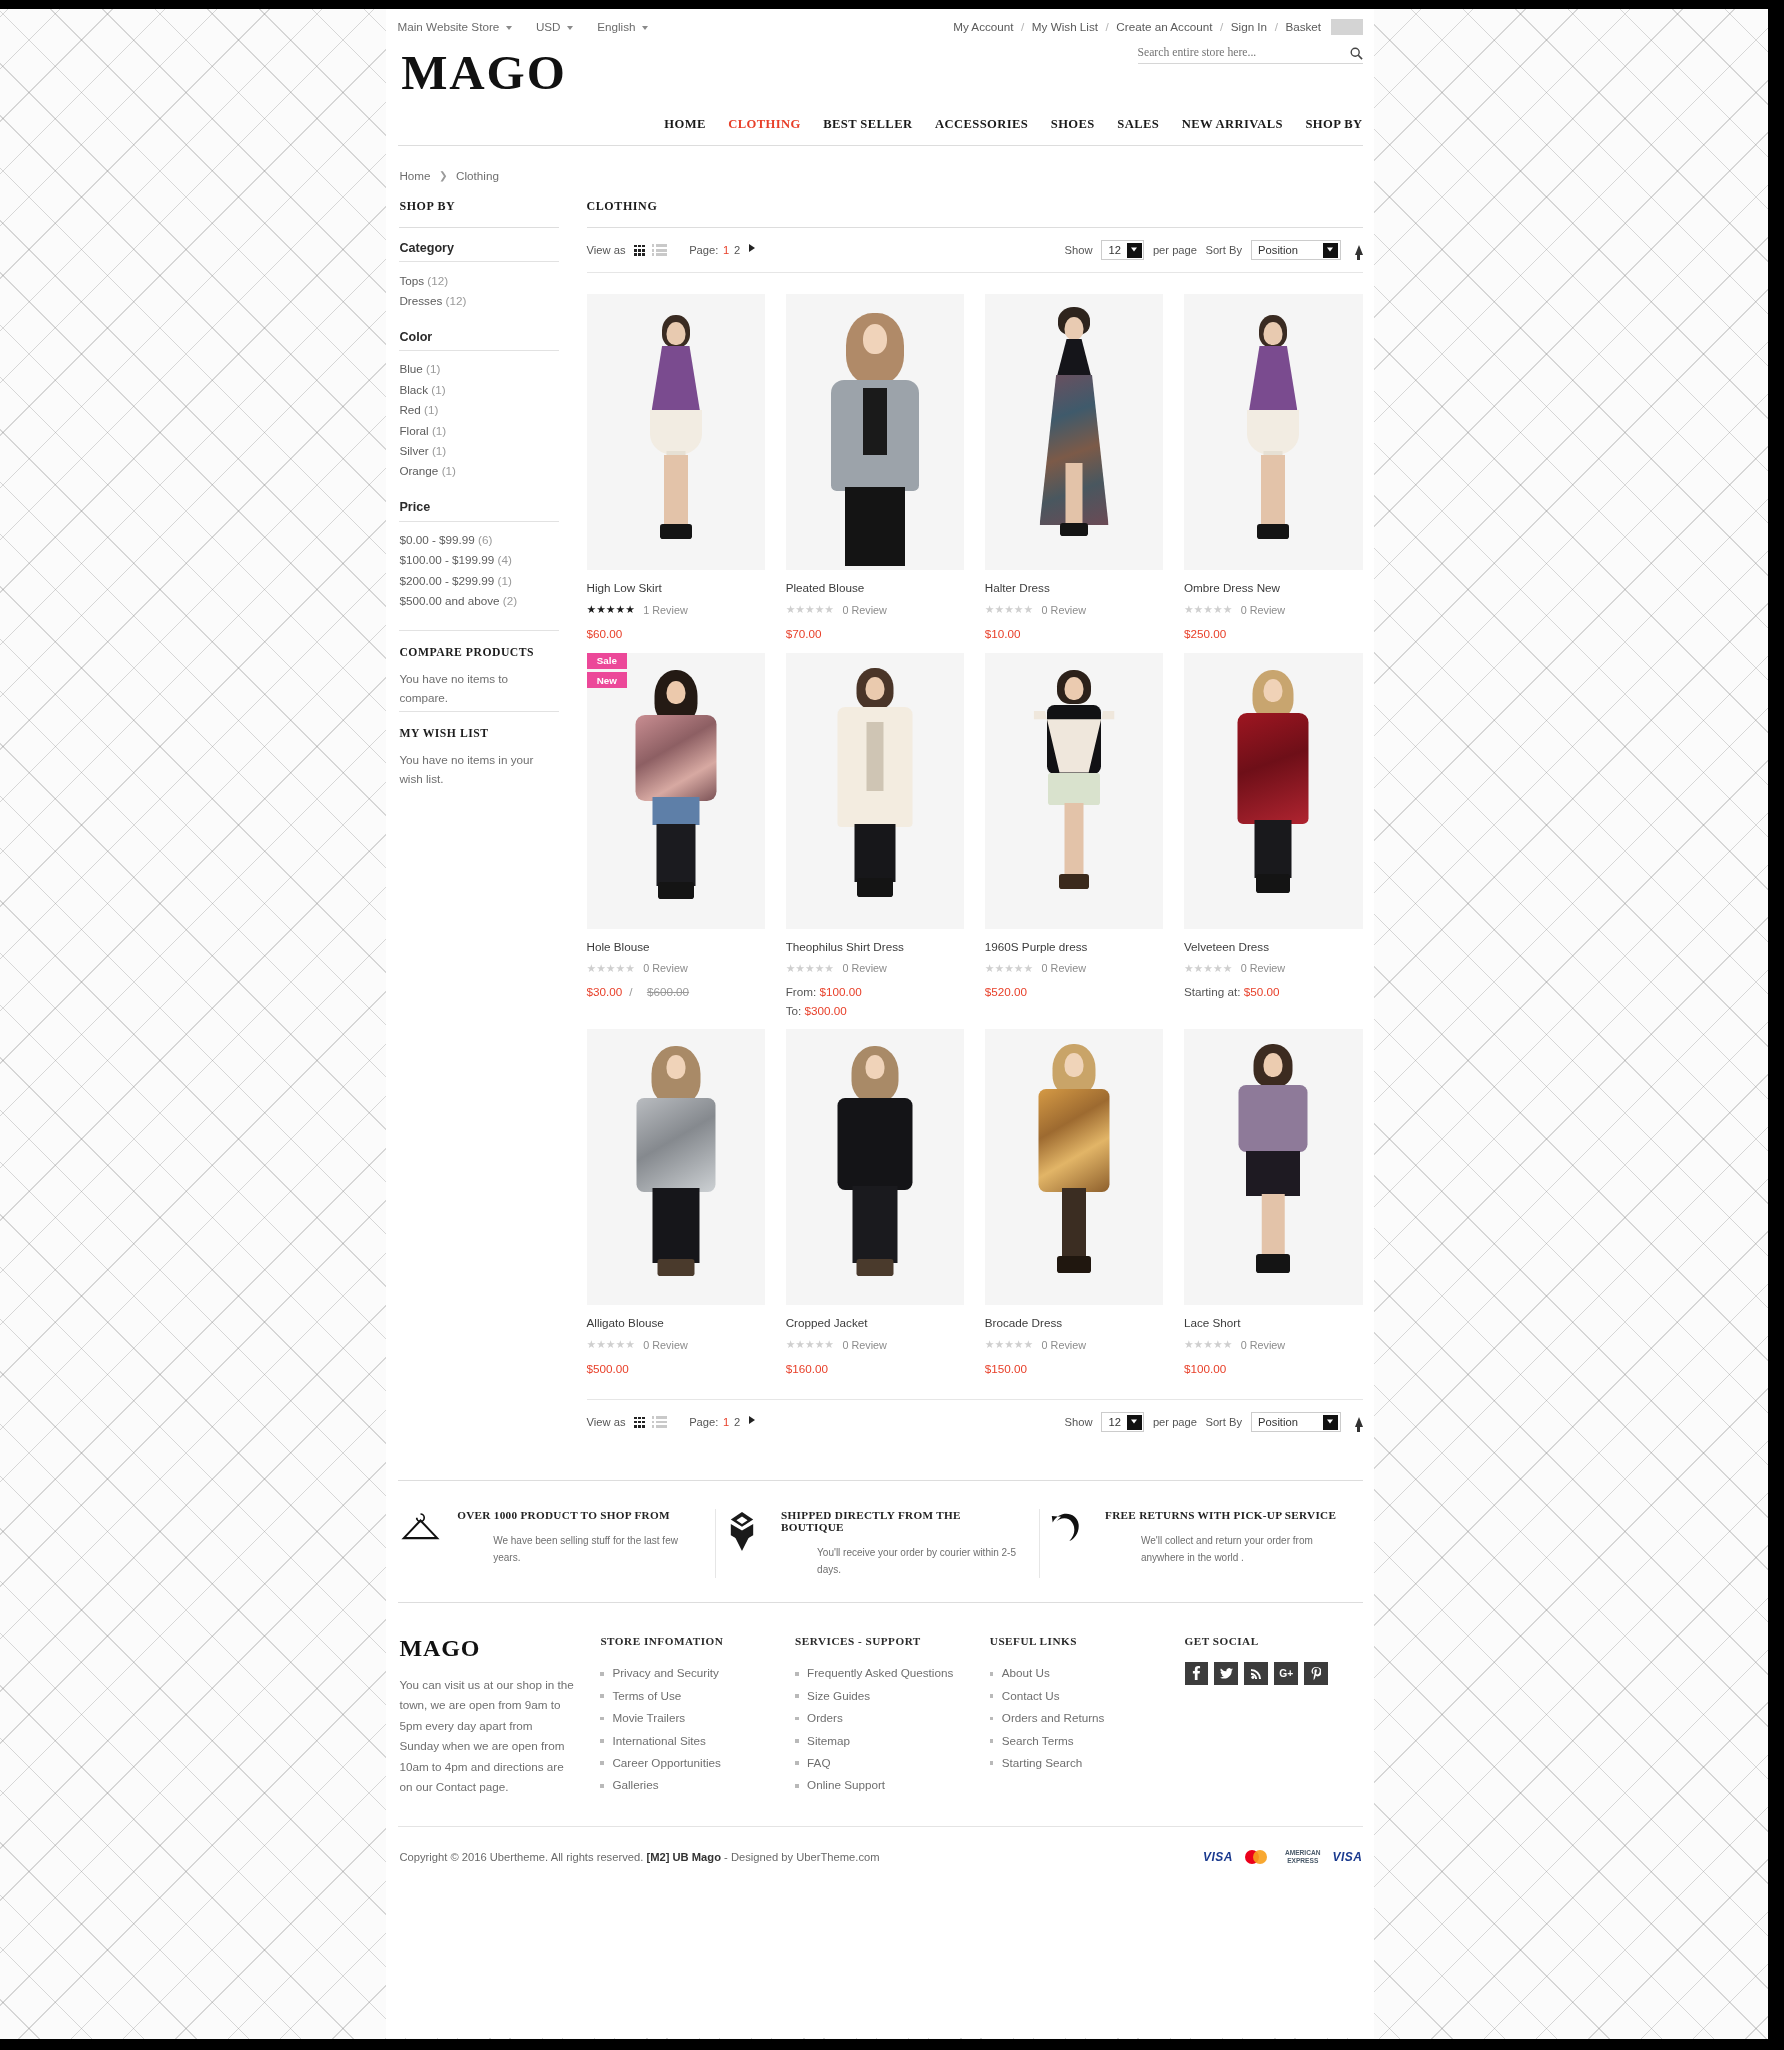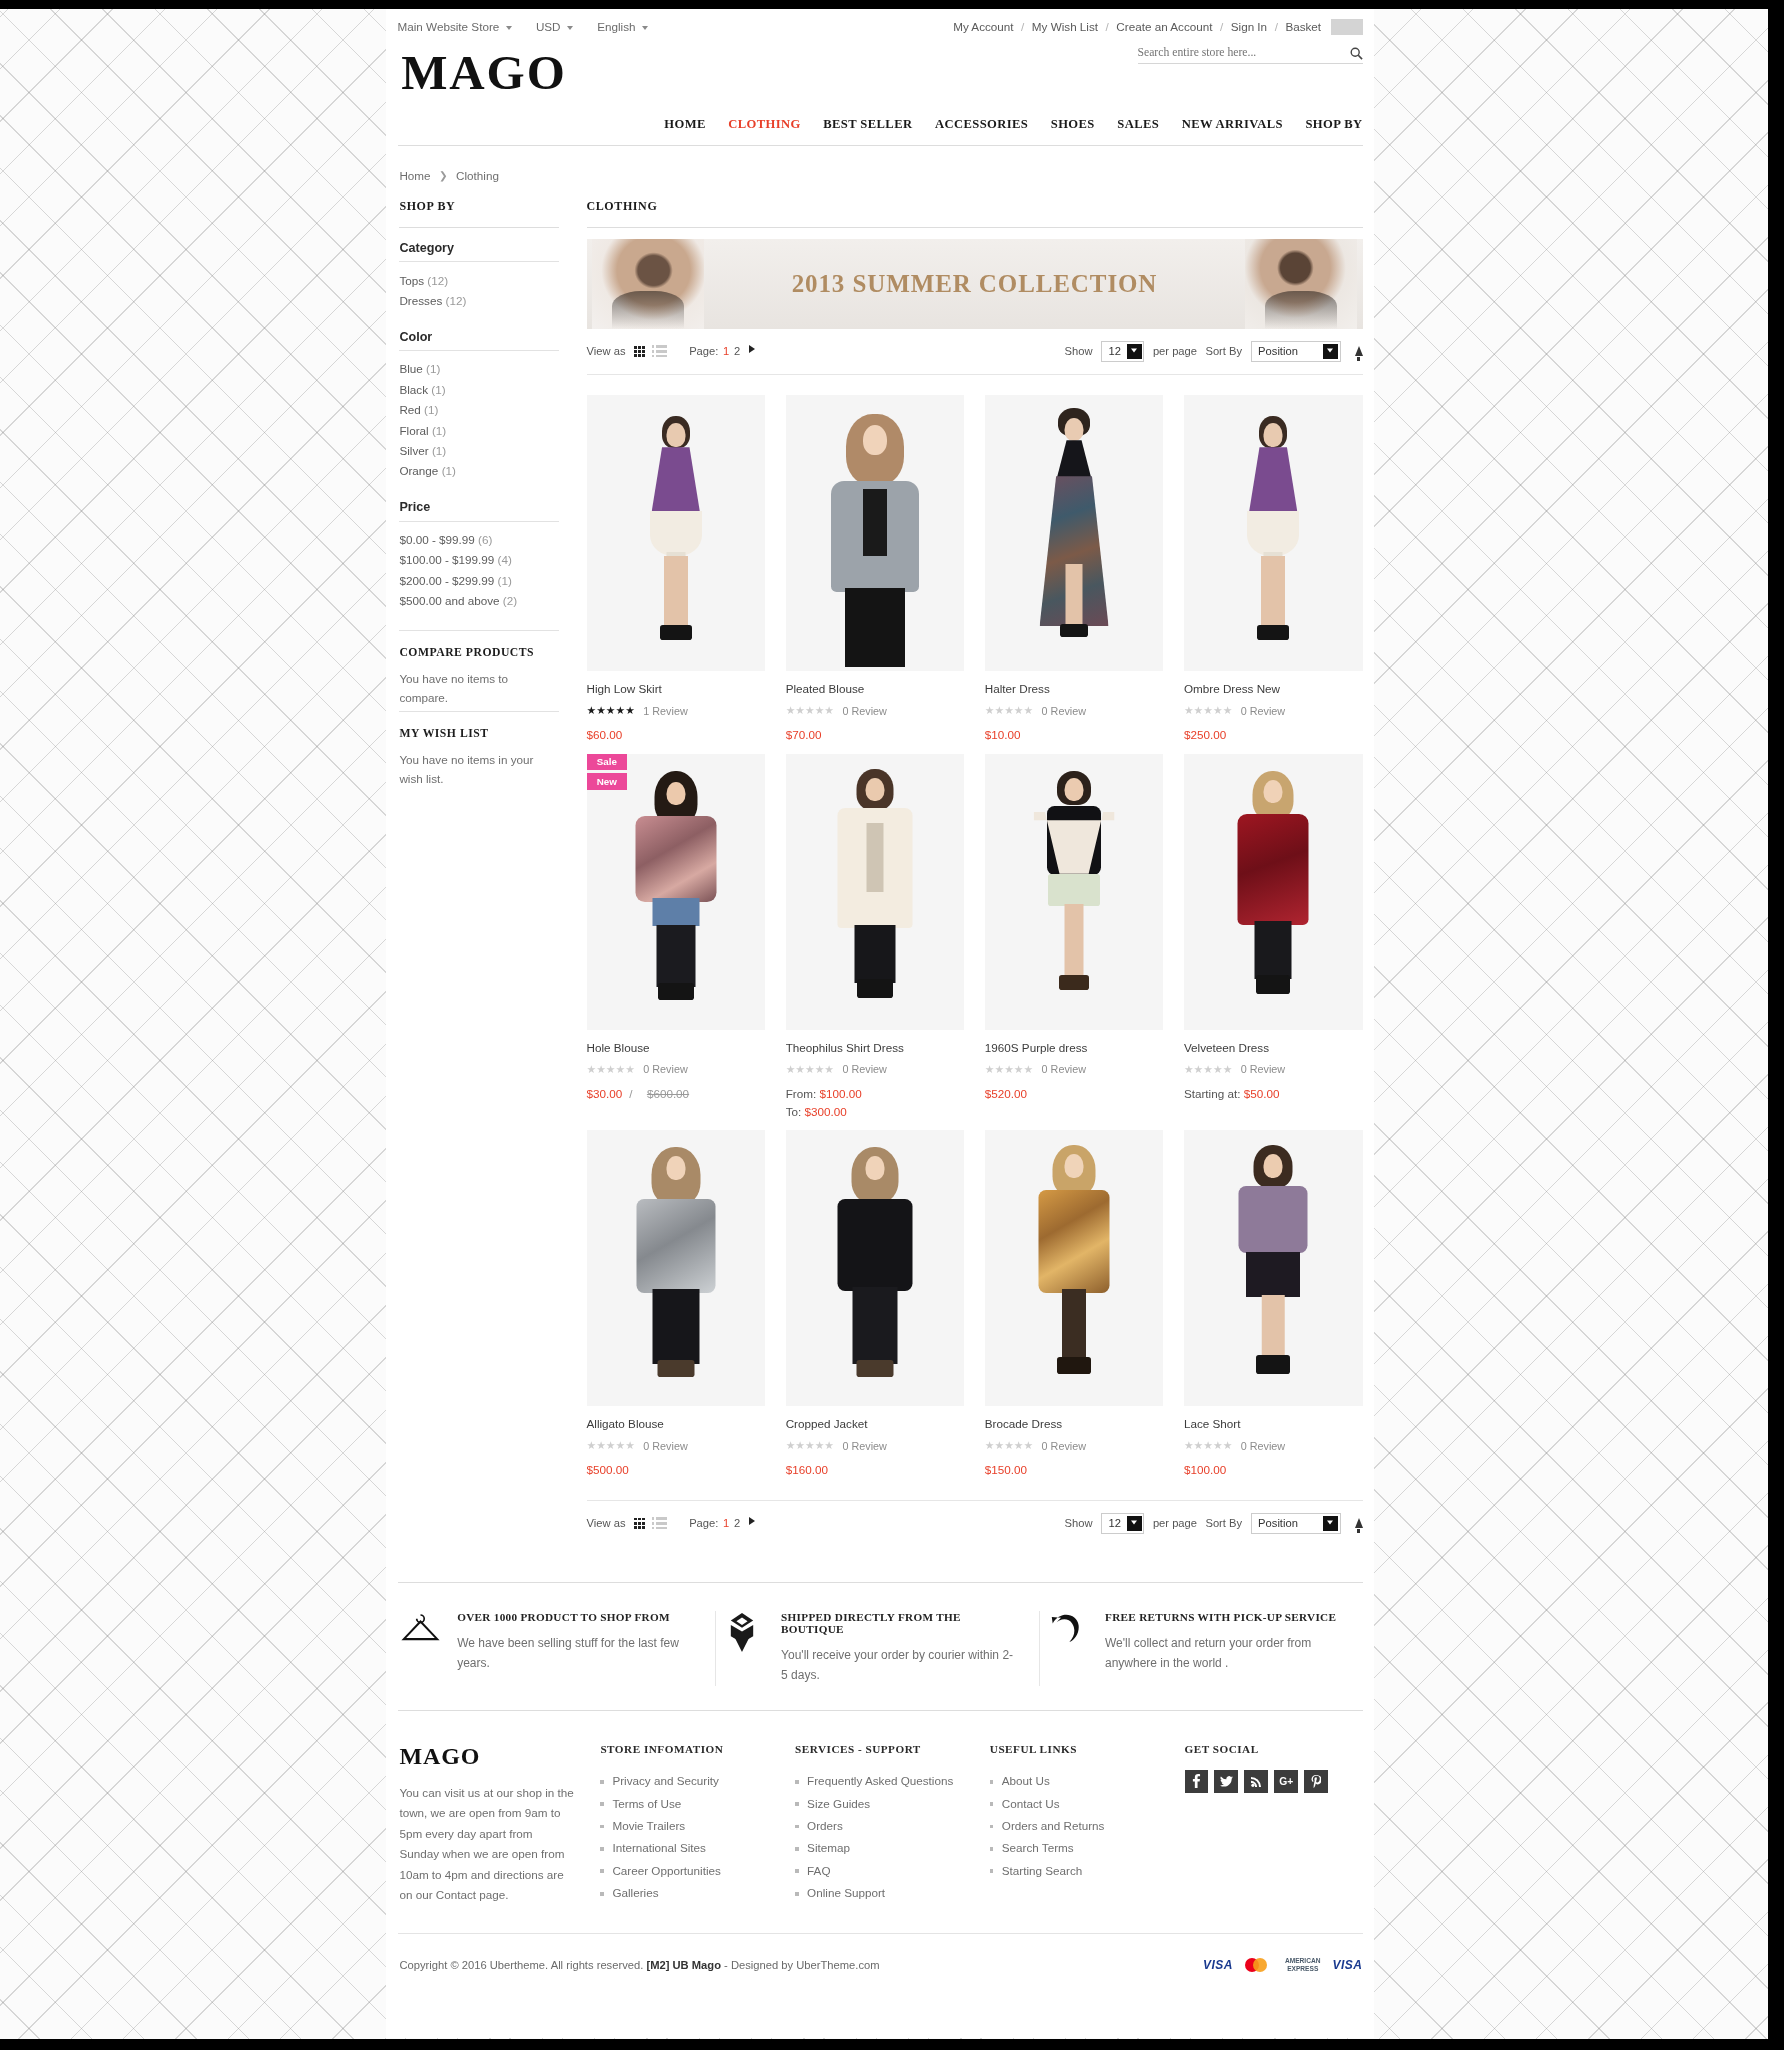--- a/index.html
+++ b/index.html
@@ -396,21 +396,21 @@
   .service:last-child { border-right: none; }
   .service:first-child { padding-left: 3.7px; }
   .svc-icon { width: 41px; flex: 0 0 41px; padding-top: 1.9px; }
   .svc-title {
     font-family: "Liberation Serif", serif;
     font-weight: bold; font-size: 11.2px;
     letter-spacing: 0.3px; color: #232323;
     text-transform: uppercase;
     margin-bottom: 10.3px;
   }
-  .svc-text { font-size: 12px; color: #6f6f6f; line-height: 1.7; }
+  .svc-text { font-size: 10px; color: #6f6f6f; line-height: 1.7; margin-left: 36px; }
 
   
   .footer {
     border-top: 0.9px solid #ddd;
     display: flex;
     padding: 32px 0 28px 1.9px;
     gap: 0;
   }
   .f-brand { width: 201px; flex: 0 0 201px; padding-right: 26px; }
   .f-logo {
@@ -616,25 +616,20 @@
 
         <div class="side-block">
           <div class="side-block-title">MY WISH LIST</div>
           <div class="side-block-text">You have no items in your wish list.</div>
         </div>
       </aside>
 
       <main class="main-col">
         <div class="cat-title">CLOTHING</div>
 
-        <div class="banner">
-          <div class="banner-model bm-left"></div>
-          <div class="banner-model bm-right"></div>
-          <div class="banner-text">2013  SUMMER COLLECTION</div>
-        </div>
 
         <div class="toolbar">
           <span class="tb-label">View as</span>
           <span class="view-icons">
             <span class="grid-ico">
                 <i></i>
                 <i></i>
                 <i></i>
                 <i></i>
                 <i></i>

